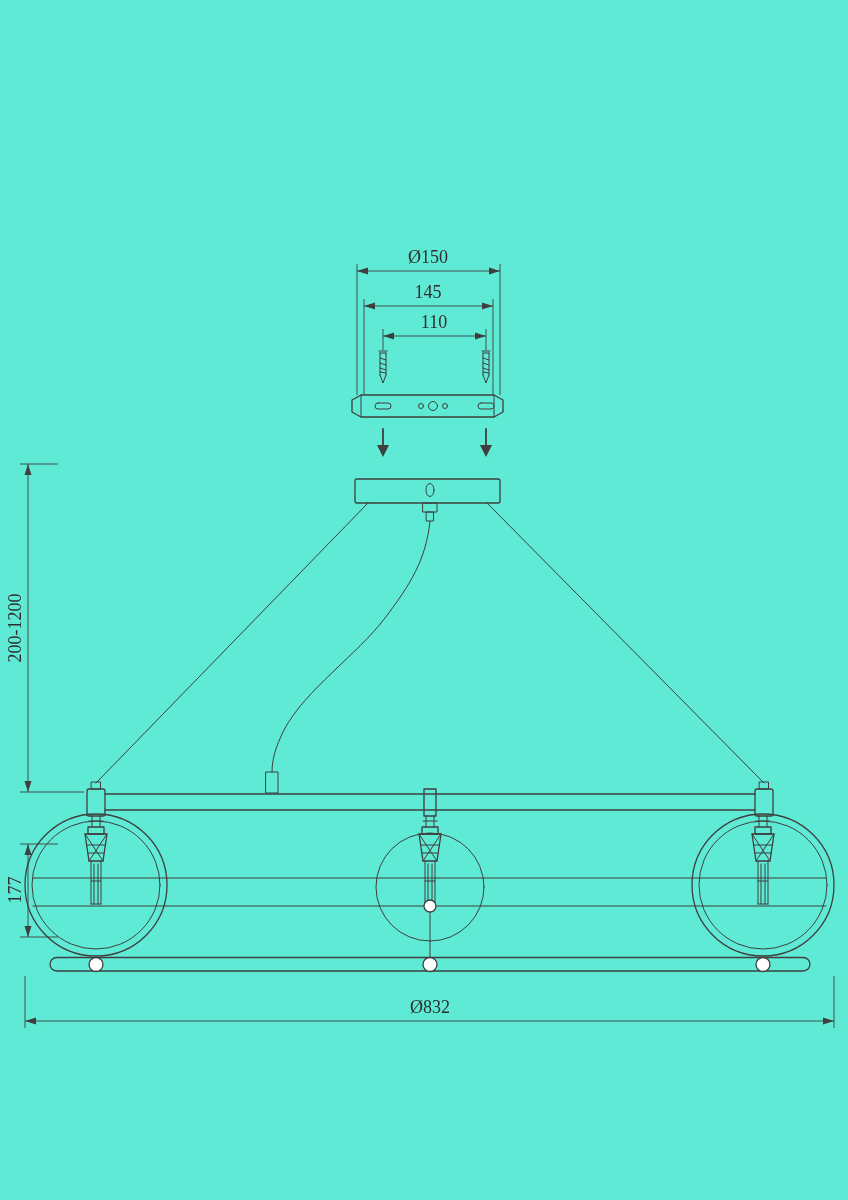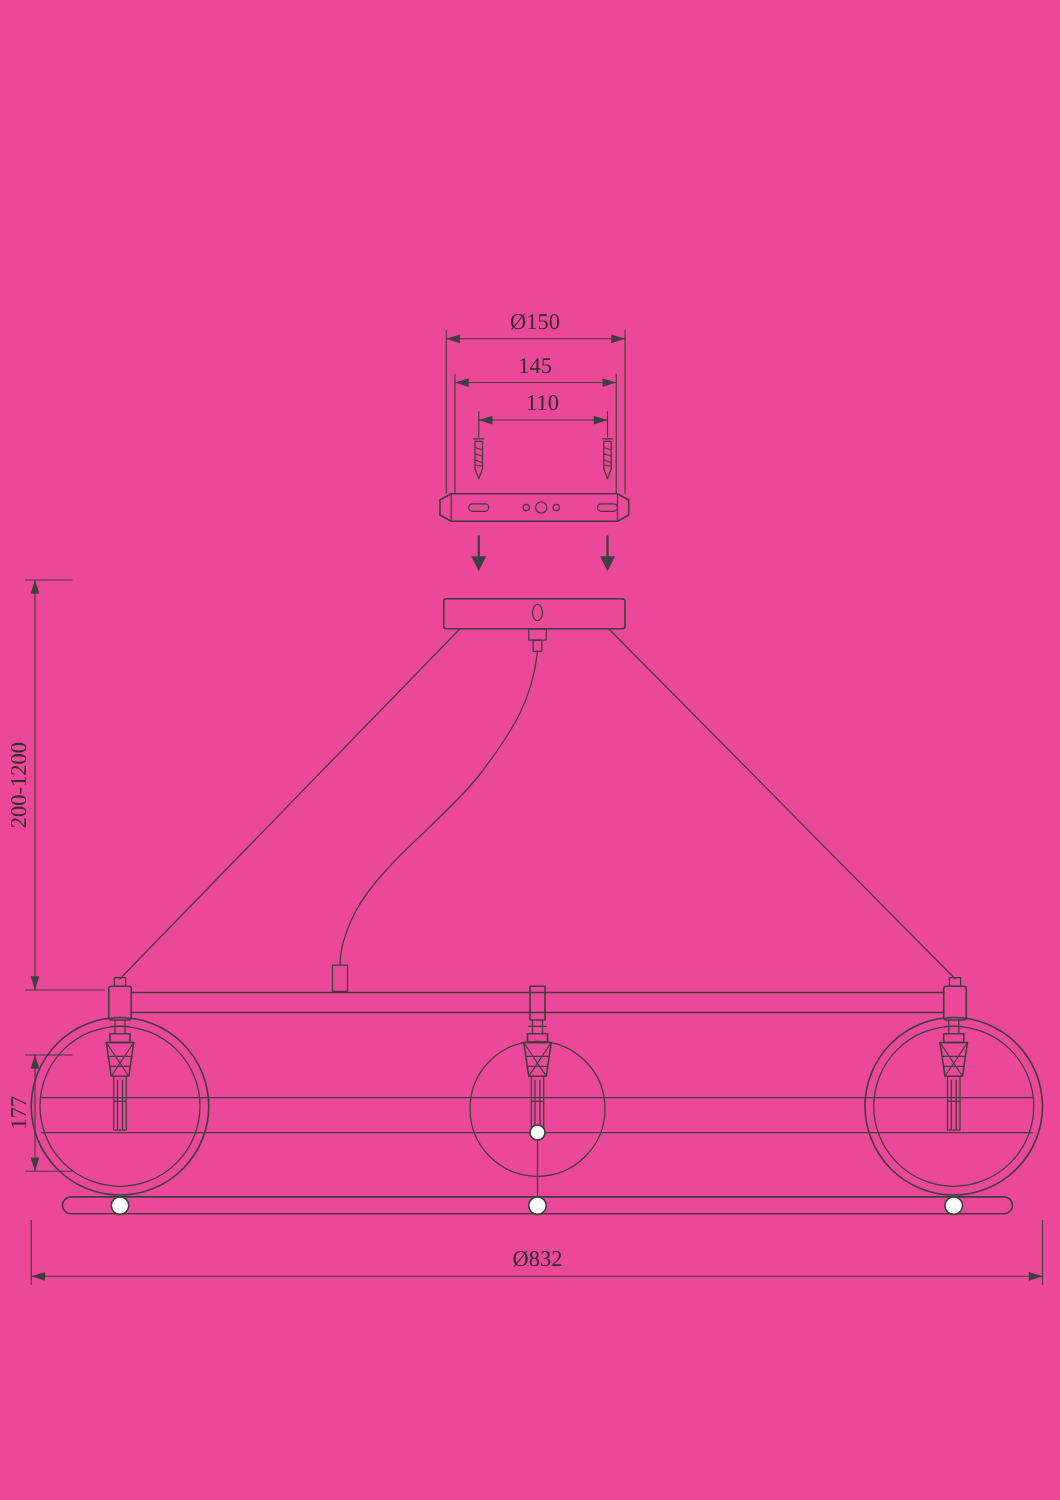--- a/index.html
+++ b/index.html
@@ -1,16 +1,16 @@
 <!DOCTYPE html>
 <html><head>
 <meta charset="utf-8">
 <style>
   html,body{margin:0;padding:0;background:#fff;}
-  .page{position:relative;width:848px;height:1200px;background:#ec4899;overflow:hidden;}
+  .page{position:relative;width:848px;height:1200px;background:#5eead4;overflow:hidden;}
   svg{display:block;}
   .ln{fill:none;stroke:#3f3f3f;stroke-width:1.3;stroke-linecap:round;stroke-linejoin:round;}
   .thin{stroke-width:1;}
   .dim{fill:none;stroke:#3f3f3f;stroke-width:0.9;}
   .arrow{fill:#3f3f3f;stroke:none;}
   .fillw{fill:#fff;}
   .dimtext{font-family:"Liberation Serif",serif;font-size:18px;fill:#2e2e2e;}
 </style>
 </head>
 <body>

